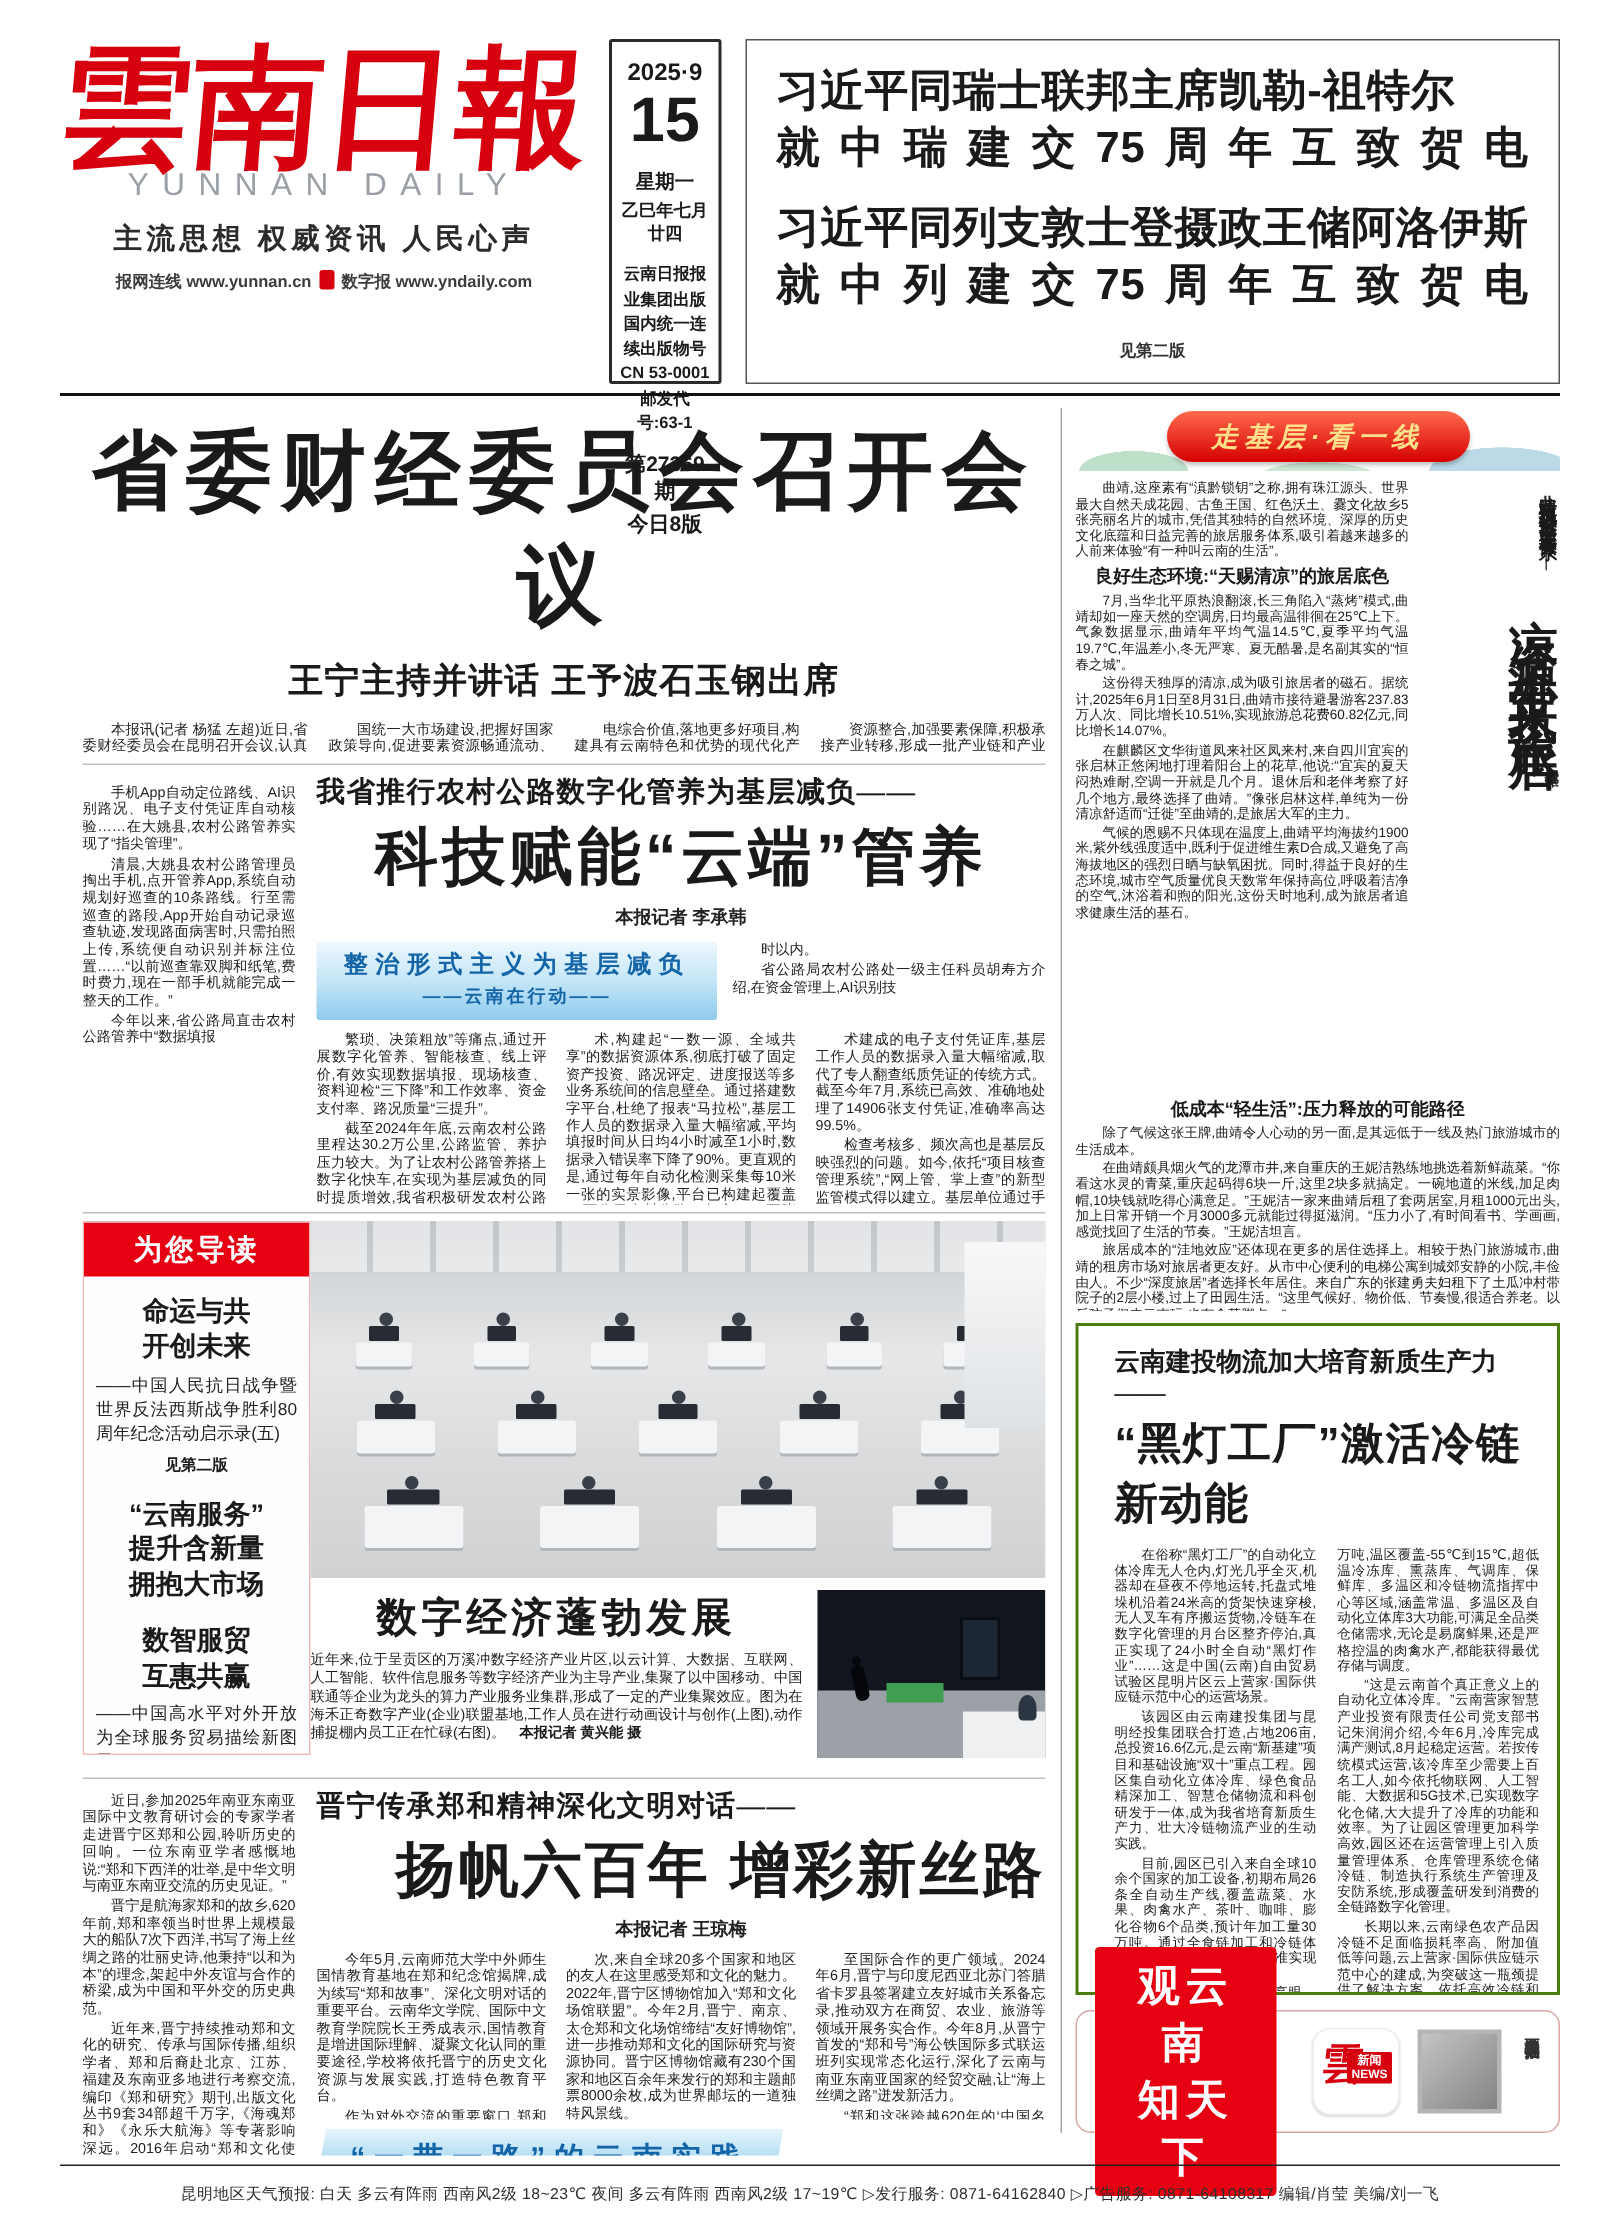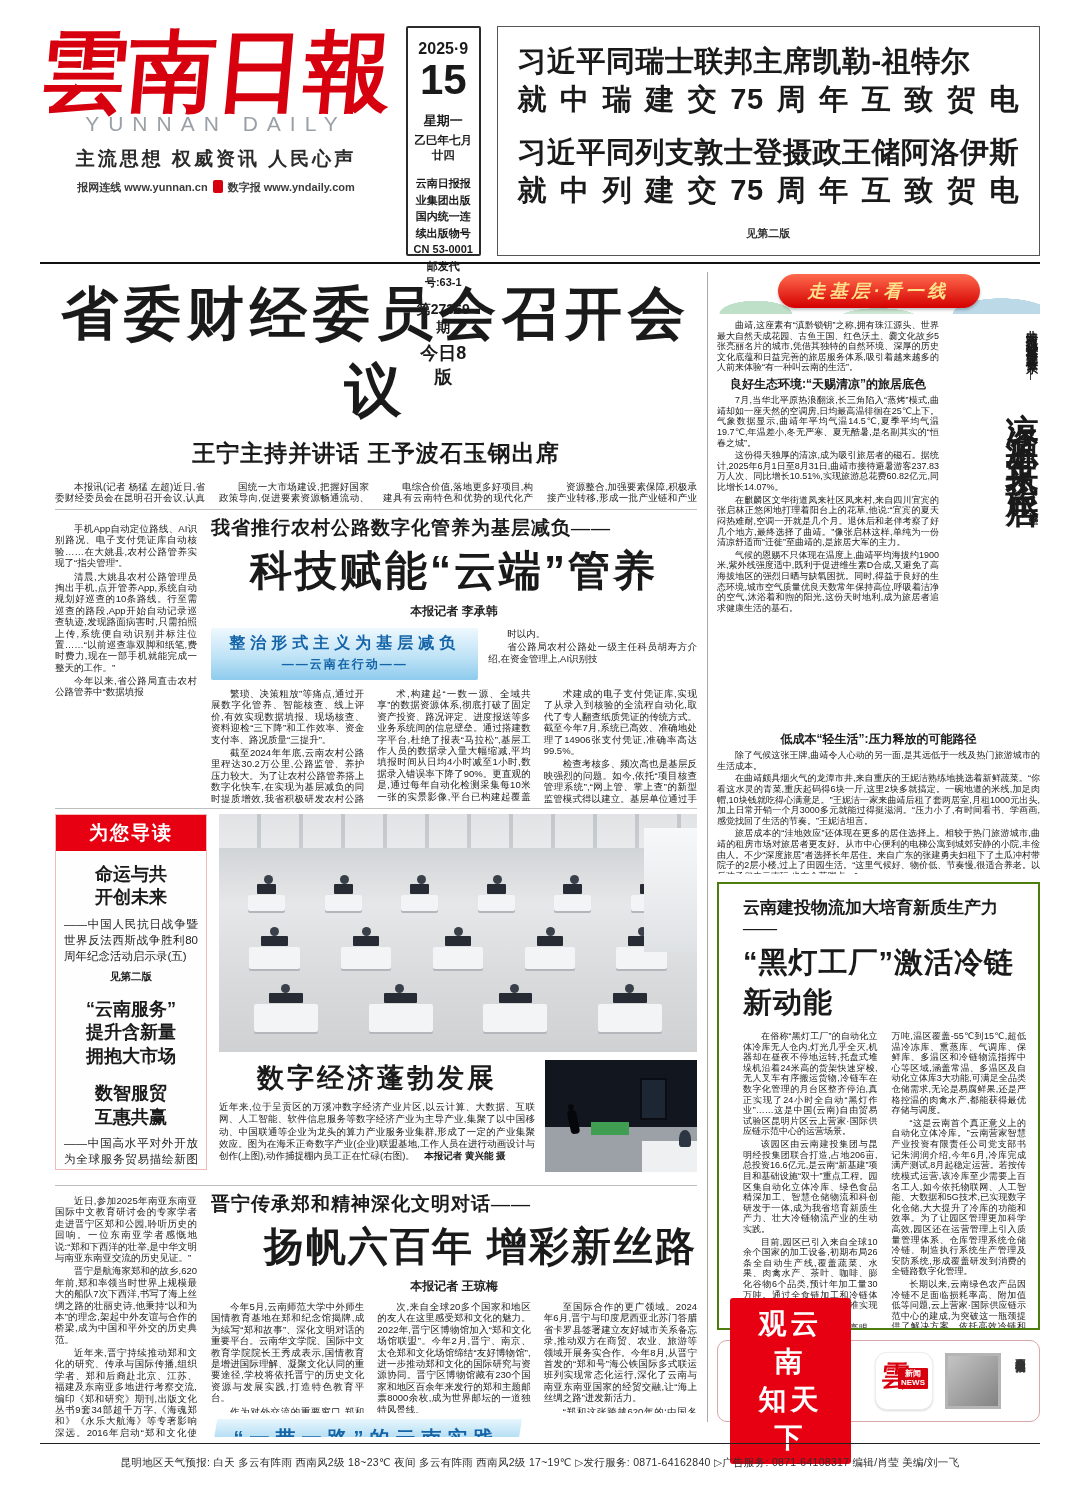--- a/index.html
+++ b/index.html
@@ -18,21 +18,21 @@
   .mast-links{font-size:11px;font-weight:bold;color:#3c3c3c;text-align:center;margin-top:8px;}
   .paper-icon{display:inline-block;width:10px;height:13px;background:#d7000f;border-radius:2px;margin:0 5px;vertical-align:-2px;}
   .date-box{width:112px;margin-left:14px;border:2px solid #2b2b2b;border-radius:2px;padding:12px 4px;
             text-align:center;box-sizing:border-box;}
   .db-ym{font-weight:900;font-size:16px;}
   .db-day{font-weight:900;font-size:42px;line-height:1.05;}
   .db-week{font-size:13px;font-weight:bold;margin-top:10px;}
   .db-lunar{font-size:11.5px;font-weight:bold;margin-top:3px;}
   .db-pub{font-size:11px;font-weight:bold;margin-top:12px;line-height:1.5;}
   .db-issue{font-size:14px;font-weight:900;margin-top:10px;}
-  .db-pages{font-size:18px;font-weight:bold;margin-top:4px;}
+  .db-pages{font-size:14px;font-weight:bold;margin-top:4px;}
   .headline-box{flex:1;margin-left:16px;border:1px solid #555;padding:16px 20px 8px 20px;box-sizing:border-box;}
   .th-line{font-size:29px;font-weight:900;line-height:1.3;letter-spacing:0.5px;white-space:nowrap;}
   .th-just{text-align:justify;text-align-last:justify;white-space:normal;}
   .th-group{margin-bottom:16px;}
   .th-ref{text-align:center;font-size:11px;font-weight:bold;color:#333;margin-top:2px;}
 
   .top-rule{position:absolute;top:262px;left:40px;width:1000px;height:2px;background:#111;}
 
   
   .content-row{position:absolute;top:272px;left:40px;width:1000px;height:1150px;display:flex;}
@@ -57,21 +57,21 @@
   .tech-row{display:flex;gap:10px;margin-top:8px;align-items:stretch;}
   .blue-banner{width:55%;background:linear-gradient(180deg,#eef8fe 0%,#bfe3f6 55%,#8ecbed 100%);
                text-align:center;padding:5px 0 4px 0;border-radius:2px;}
   .bb-l1{color:#1464a8;font-weight:900;font-size:16px;letter-spacing:5px;}
   .bb-l2{color:#1464a8;font-weight:900;font-size:12px;letter-spacing:2px;margin-top:2px;}
   .colD-top{flex:1;overflow:hidden;height:52px;}
   .cols3{display:flex;gap:13px;height:136px;overflow:hidden;margin-top:8px;}
   .cols3>div{flex:1;}
 
   
-  .mid-row{display:flex;gap:12px;height:366px;overflow:hidden;}
+  .mid-row{display:flex;gap:0;height:366px;overflow:hidden;}
   .guide{width:152px;border:1px solid #f2b9b9;background:#fffefe;box-sizing:border-box;height:356px;overflow:hidden;}
   .guide-header{background:#e60012;color:#fff;font-size:19px;font-weight:900;text-align:center;
                 letter-spacing:2px;padding:5px 0;}
   .guide-item{padding:12px 8px 2px 8px;}
   .gi-title{font-size:18px;font-weight:900;text-align:center;line-height:1.3;white-space:pre-line;}
   .gi-sub{font-size:11.5px;line-height:1.4;margin-top:6px;color:#222;text-align:justify;}
   .gi-ref{font-size:10.5px;font-weight:bold;text-align:center;margin-top:6px;}
   .photo-zone{flex:1;display:flex;flex-direction:column;}
 
   
@@ -254,21 +254,21 @@
           <div class="cols3 bodytext">
             <div data-bind="tech_article.colB">
                 <p>繁琐、决策粗放”等痛点,通过开展数字化管养、智能核查、线上评价,有效实现数据填报、现场核查、资料迎检“三下降”和工作效率、资金支付率、路况质量“三提升”。</p>
                 <p>截至2024年年底,云南农村公路里程达30.2万公里,公路监管、养护压力较大。为了让农村公路管养搭上数字化快车,在实现为基层减负的同时提质增效,我省积极研发农村公路数字化管养平台。</p>
               </div>
             <div data-bind="tech_article.colC">
                 <p>术,构建起“一数一源、全域共享”的数据资源体系,彻底打破了固定资产投资、路况评定、进度报送等多业务系统间的信息壁垒。通过搭建数字平台,杜绝了报表“马拉松”,基层工作人员的数据录入量大幅缩减,平均填报时间从日均4小时减至1小时,数据录入错误率下降了90%。更直观的是,通过每年自动化检测采集每10米一张的实景影像,平台已构建起覆盖30万公里农村公路、包含3000万张图片的数字影像库,核查任意路线路况的时间从过去的16小时缩短到3小</p>
               </div>
             <div>
               <div data-bind="tech_article.colD">
-                  <p>术建成的电子支付凭证库,实现了从录入到核验的全流程自动化,取代了专人翻查纸质凭证的传统方式。截至今年7月,系统已高效、准确地处理了14906张支付凭证,准确率高达99.5%。</p>
+                  <p>术建成的电子支付凭证库,基层工作人员的数据录入量大幅缩减,取代了专人翻查纸质凭证的传统方式。截至今年7月,系统已高效、准确地处理了14906张支付凭证,准确率高达99.5%。</p>
                   <p>检查考核多、频次高也是基层反映强烈的问题。如今,依托“项目核查管理系统”,“网上管、掌上查”的新型监管模式得以建立。基层单位通过手机App上传项目关键节点的影像资料,系统自动关联项目GIS(地理信息系统)坐标并智能比对进度,极大地减少了到现场检查的次数。</p>
                 </div>
 
             </div>
           </div>
         </div>
       </section>
 
       <hr class="hr">
 

